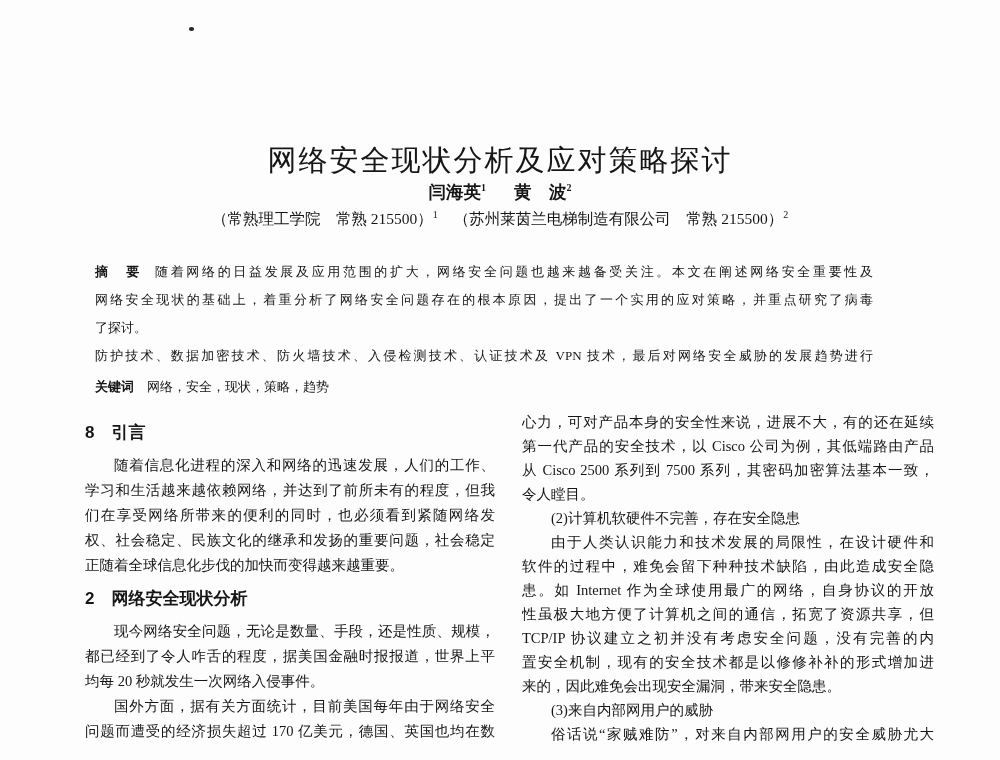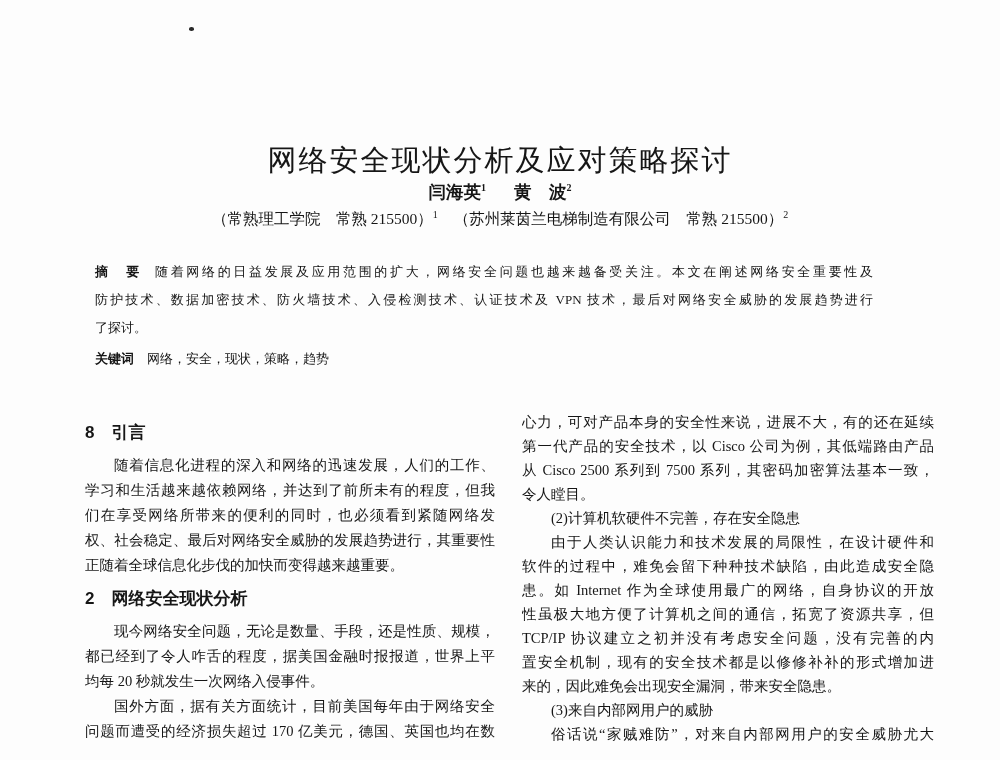--- a/index.html
+++ b/index.html
@@ -80,31 +80,32 @@
 
 
   <h1 class="paper-title">网络安全现状分析及应对策略探讨</h1>
 
   <div class="authors-line"><span class="person">闫海英<sup>1</sup></span><span class="person">黄　波<sup>2</sup></span></div>
 
   <div class="affiliations-line"><span class="person">（常熟理工学院　常熟 215500）<sup>1</sup></span><span class="person">（苏州莱茵兰电梯制造有限公司　常熟 215500）<sup>2</sup></span></div>
 
   <div class="abstract-block">
       <div class="line"><b class="lbl">摘　要</b>随着网络的日益发展及应用范围的扩大，网络安全问题也越来越备受关注。本文在阐述网络安全重要性及</div>
+      <div class="line">网络安全现状的基础上，着重分析了网络安全问题存在的根本原因，提出了一个实用的应对策略，并重点研究了病毒</div>
+      <div class="line nofill">了探讨。</div>
       <div class="line">防护技术、数据加密技术、防火墙技术、入侵检测技术、认证技术及 VPN 技术，最后对网络安全威胁的发展趋势进行</div>
-      <div class="line nofill">了探讨。</div>
       <div class="line nofill gap"><b class="lbl">关键词</b>网络，安全，现状，策略，趋势</div>
     </div>
 
   <div class="col col-left">
       <div class="line hd">8　引言</div>
       <div class="line ind">随着信息化进程的深入和网络的迅速发展，人们的工作、</div>
       <div class="line">学习和生活越来越依赖网络，并达到了前所未有的程度，但我</div>
       <div class="line">们在享受网络所带来的便利的同时，也必须看到紧随网络发</div>
-      <div class="line">权、社会稳定、最后对网络安全威胁的发展趋势进行，其重要性</div>
+      <div class="line">权、社会稳定、民族文化的继承和发扬的重要问题，社会稳定</div>
       <div class="line nofill">正随着全球信息化步伐的加快而变得越来越重要。</div>
       <div class="line hd">2　网络安全现状分析</div>
       <div class="line ind">现今网络安全问题，无论是数量、手段，还是性质、规模，</div>
       <div class="line">都已经到了令人咋舌的程度，据美国金融时报报道，世界上平</div>
       <div class="line nofill">均每 20 秒就发生一次网络入侵事件。</div>
       <div class="line ind">国外方面，据有关方面统计，目前美国每年由于网络安全</div>
       <div class="line clip">问题而遭受的经济损失超过 170 亿美元，德国、英国也均在数</div>
     </div>
 
   <div class="col col-right">

